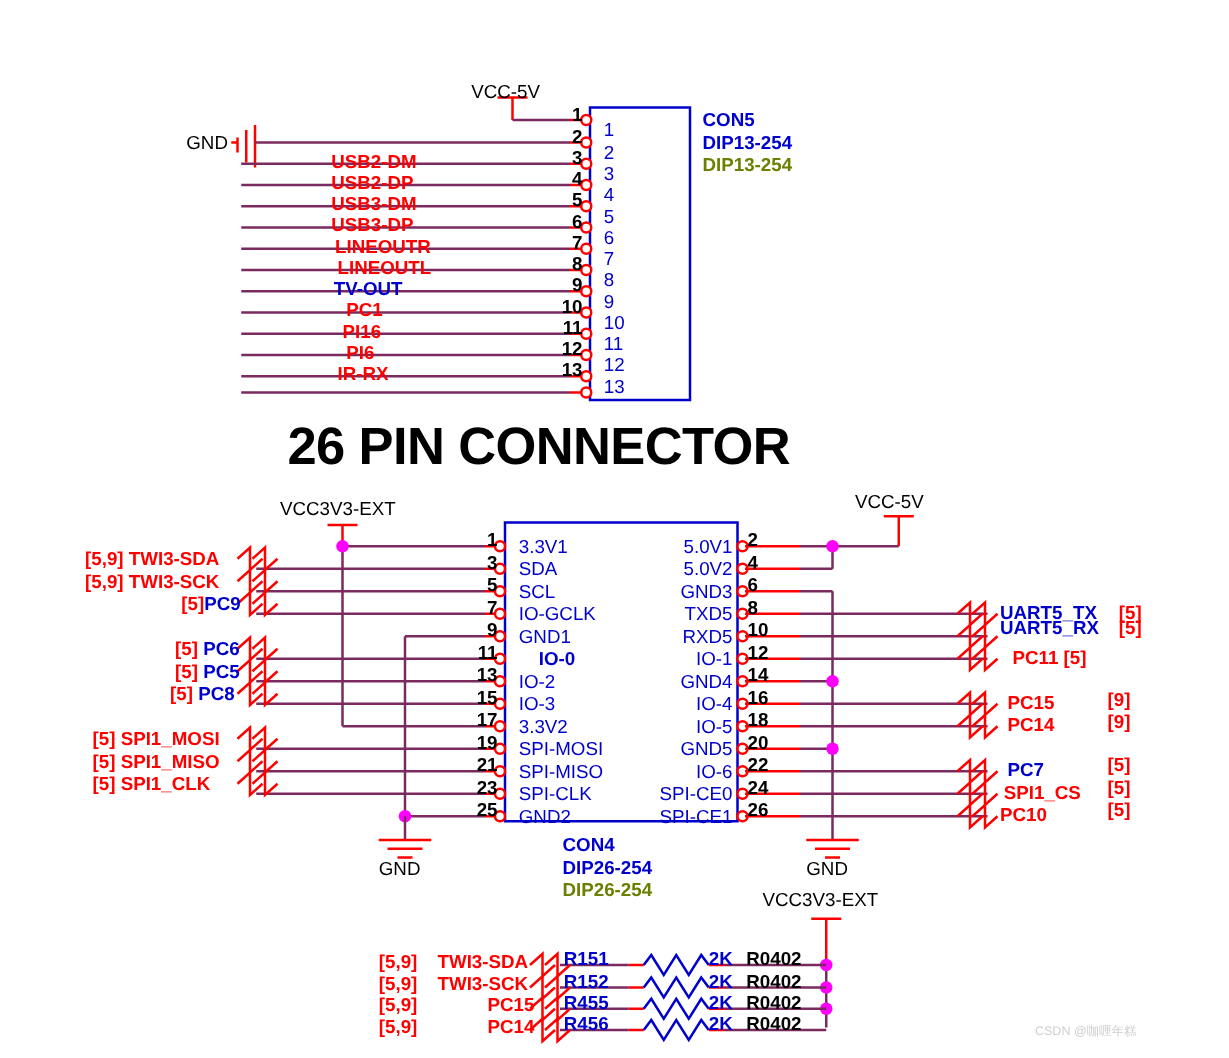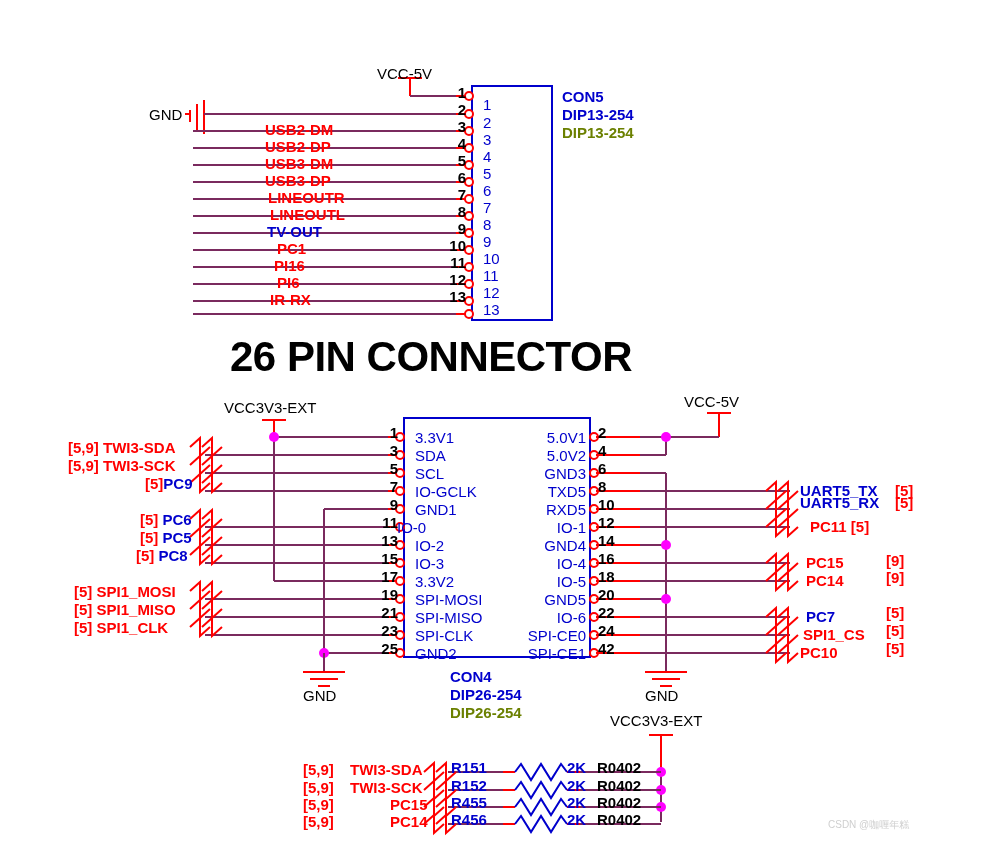--- a/index.html
+++ b/index.html
@@ -351,42 +351,42 @@
   <div class="pinnum" style="left:348px;top:586px;width:50px;">19</div>
   <div class="pinnum" style="left:348px;top:604px;width:50px;">21</div>
   <div class="pinnum" style="left:348px;top:622px;width:50px;">23</div>
   <div class="pinnum" style="left:348px;top:640px;width:50px;">25</div>
 
   <div class="pinlbl" style="left:415px;top:429px;">3.3V1</div>
   <div class="pinlbl" style="left:415px;top:447px;">SDA</div>
   <div class="pinlbl" style="left:415px;top:465px;">SCL</div>
   <div class="pinlbl" style="left:415px;top:483px;">IO-GCLK</div>
   <div class="pinlbl" style="left:415px;top:501px;">GND1</div>
-  <div class="pinlbl" style="left:397px;top:519px;">IO-0</div>
+  <div class="pinlbl" style="left:431px;top:519px;font-weight:bold;">IO-0</div>
   <div class="pinlbl" style="left:415px;top:537px;">IO-2</div>
   <div class="pinlbl" style="left:415px;top:555px;">IO-3</div>
   <div class="pinlbl" style="left:415px;top:573px;">3.3V2</div>
   <div class="pinlbl" style="left:415px;top:591px;">SPI-MOSI</div>
   <div class="pinlbl" style="left:415px;top:609px;">SPI-MISO</div>
   <div class="pinlbl" style="left:415px;top:627px;">SPI-CLK</div>
   <div class="pinlbl" style="left:415px;top:645px;">GND2</div>
 
   <div class="pinnum" style="left:598px;top:424px;width:50px;text-align:left;">2</div>
   <div class="pinnum" style="left:598px;top:442px;width:50px;text-align:left;">4</div>
   <div class="pinnum" style="left:598px;top:460px;width:50px;text-align:left;">6</div>
   <div class="pinnum" style="left:598px;top:478px;width:50px;text-align:left;">8</div>
   <div class="pinnum" style="left:598px;top:496px;width:50px;text-align:left;">10</div>
   <div class="pinnum" style="left:598px;top:514px;width:50px;text-align:left;">12</div>
   <div class="pinnum" style="left:598px;top:532px;width:50px;text-align:left;">14</div>
   <div class="pinnum" style="left:598px;top:550px;width:50px;text-align:left;">16</div>
   <div class="pinnum" style="left:598px;top:568px;width:50px;text-align:left;">18</div>
   <div class="pinnum" style="left:598px;top:586px;width:50px;text-align:left;">20</div>
   <div class="pinnum" style="left:598px;top:604px;width:50px;text-align:left;">22</div>
   <div class="pinnum" style="left:598px;top:622px;width:50px;text-align:left;">24</div>
-  <div class="pinnum" style="left:598px;top:640px;width:50px;text-align:left;">42</div>
+  <div class="pinnum" style="left:598px;top:640px;width:50px;text-align:left;">26</div>
 
   <div class="pinlblR" style="left:466px;top:429px;width:120px;">5.0V1</div>
   <div class="pinlblR" style="left:466px;top:447px;width:120px;">5.0V2</div>
   <div class="pinlblR" style="left:466px;top:465px;width:120px;text-align:right;">GND3</div>
   <div class="pinlblR" style="left:466px;top:483px;width:120px;">TXD5</div>
   <div class="pinlblR" style="left:466px;top:501px;width:120px;">RXD5</div>
   <div class="pinlblR" style="left:466px;top:519px;width:120px;">IO-1</div>
   <div class="pinlblR" style="left:466px;top:537px;width:120px;">GND4</div>
   <div class="pinlblR" style="left:466px;top:555px;width:120px;">IO-4</div>
   <div class="pinlblR" style="left:466px;top:573px;width:120px;">IO-5</div>

